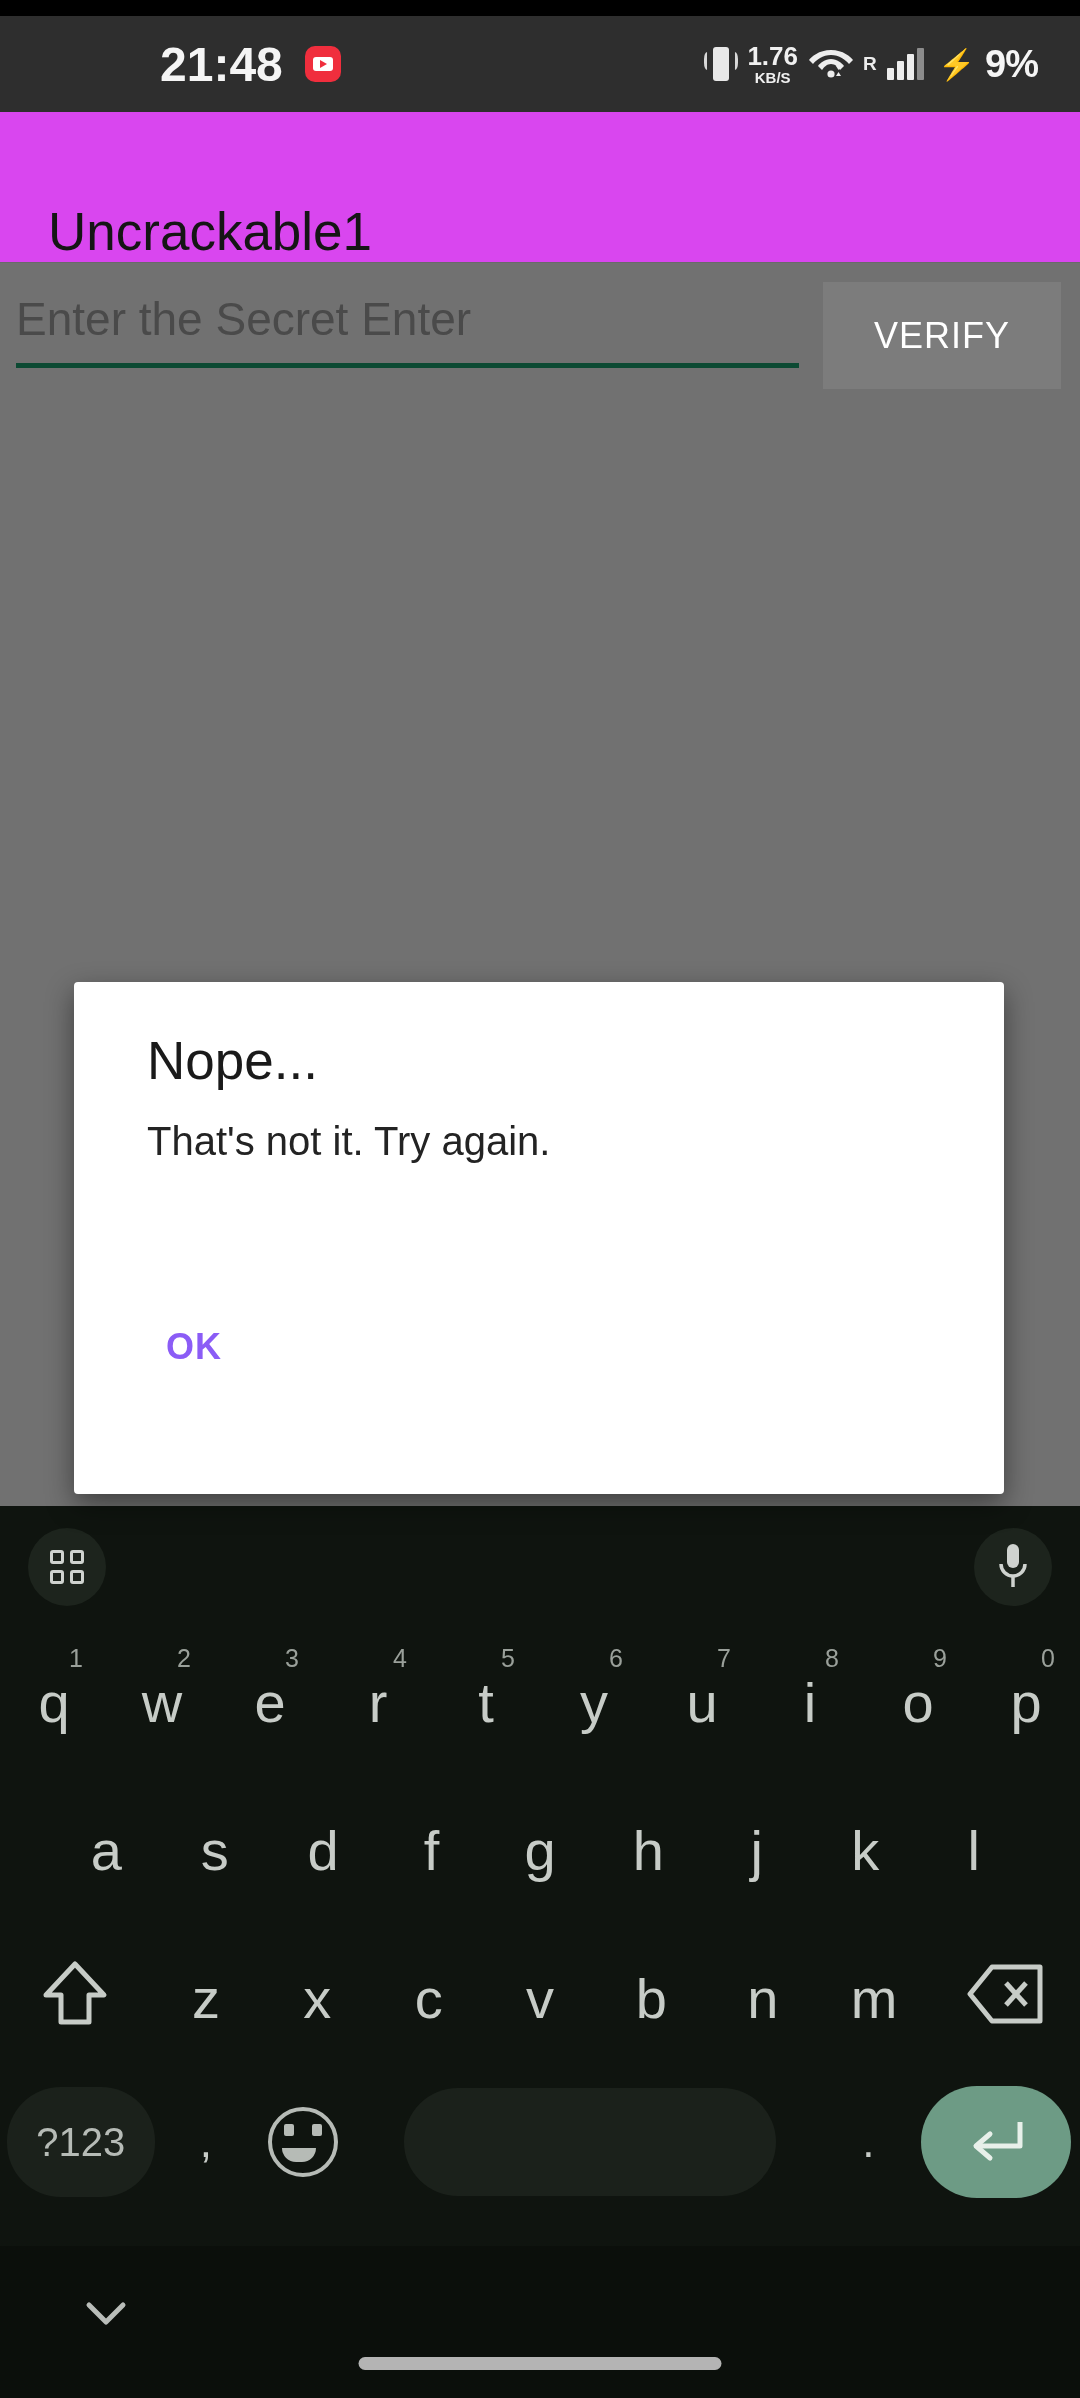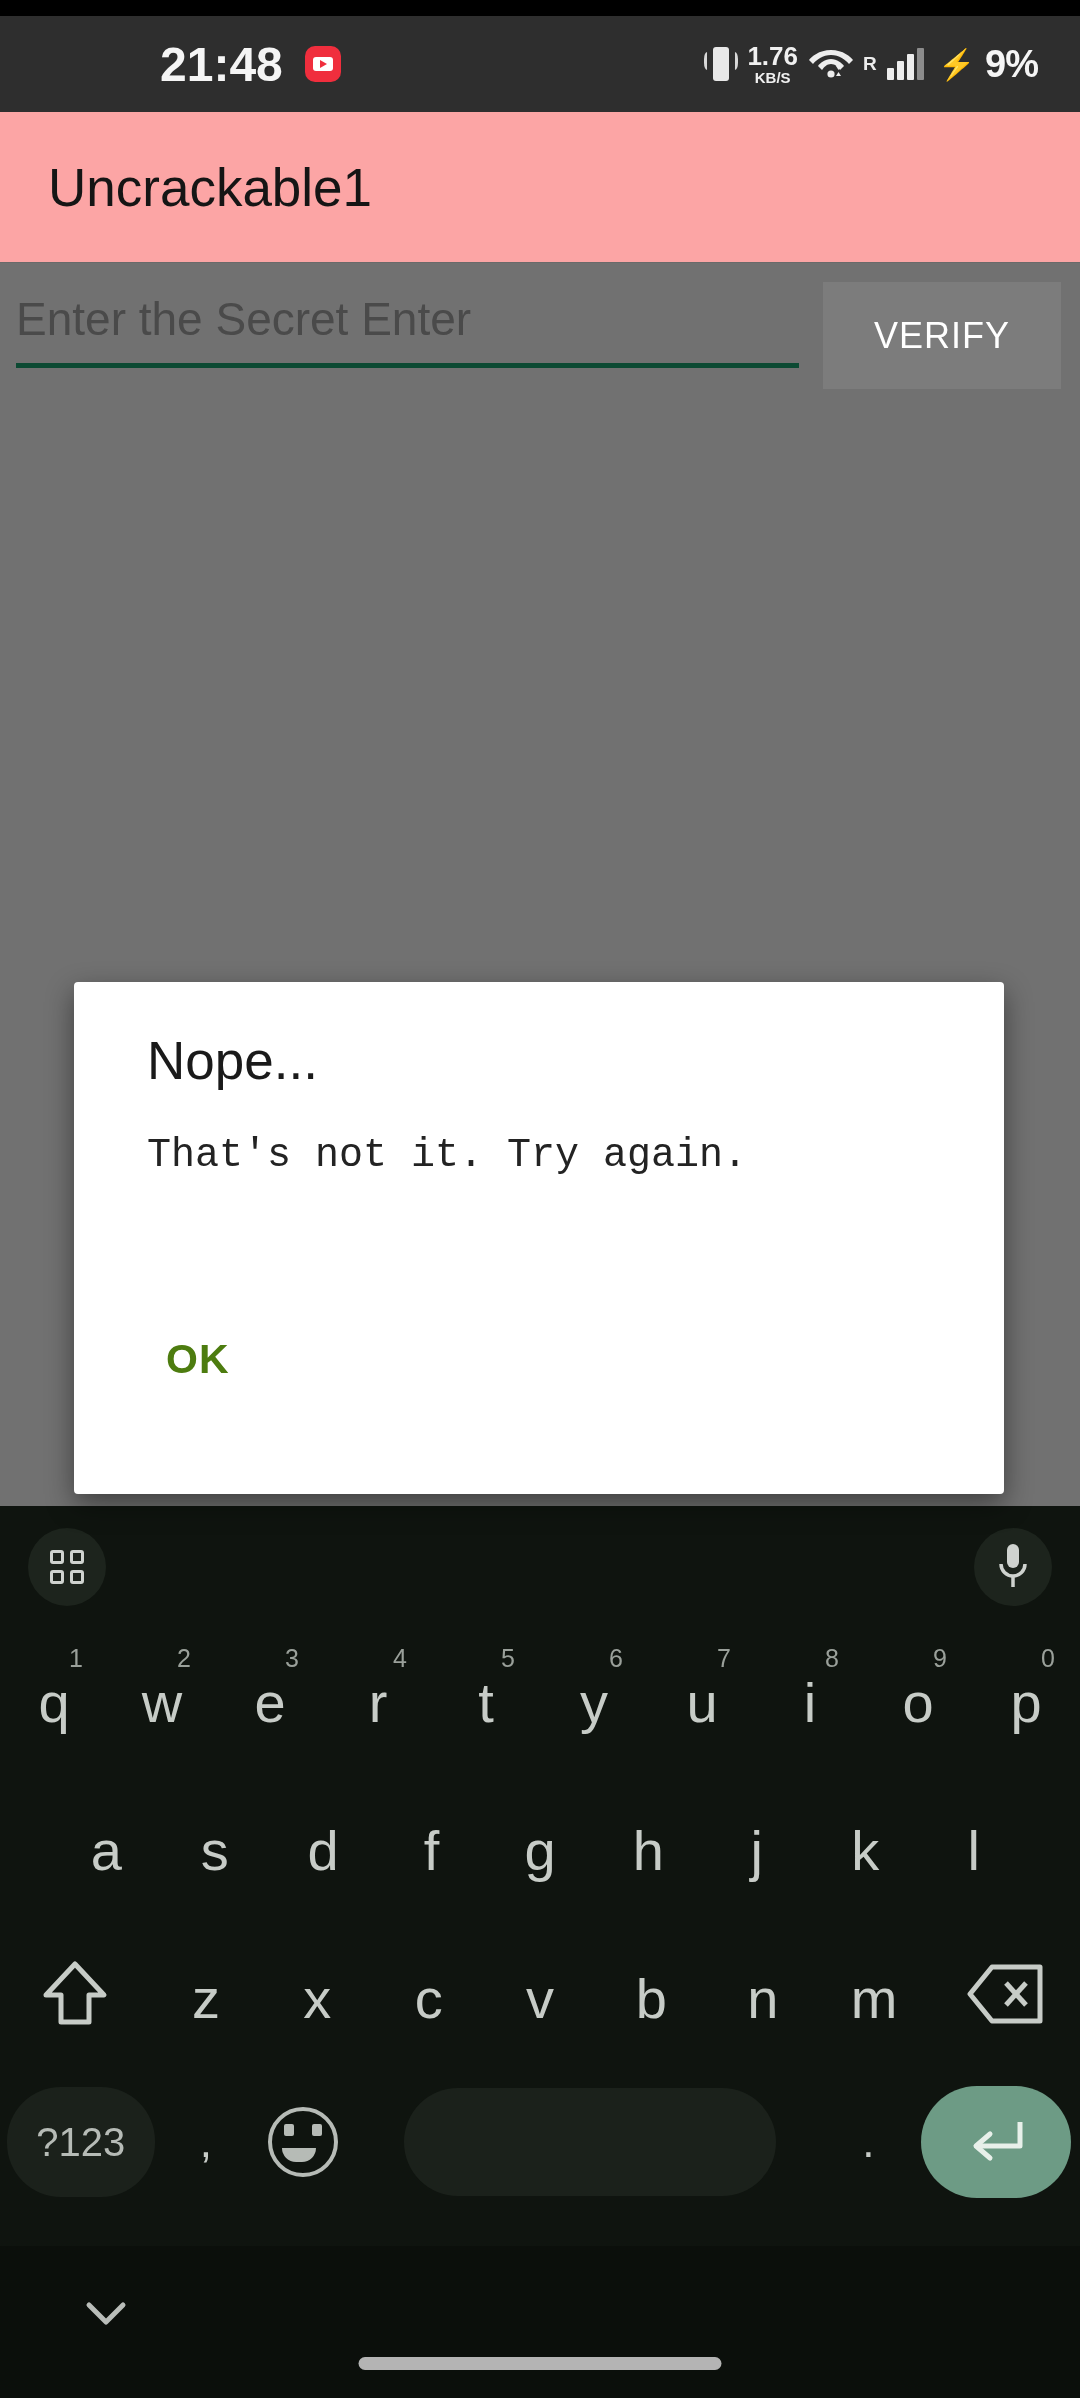--- a/index.html
+++ b/index.html
@@ -127,24 +127,24 @@
     position: absolute;
     left: 0; top: 112px;
     width: 1080px; height: 1394px;
     background: #717171;
     overflow: hidden;
   }
   .app-bar {
     position: absolute;
     left: 0; top: 0;
     width: 1080px; height: 150px;
-    background: #fca5a5;
+    background: #d946ef;
     border-bottom: 1px solid #6a6a6a;
     display: flex;
-    align-items: center;
+    align-items: flex-end;
   }
   .app-title {
     margin-left: 48px;
     font-size: 53px;
     color: #151515;
     letter-spacing: 0px;
   }
   .input-row {
     position: absolute;
     left: 0; top: 160px;
@@ -194,32 +194,31 @@
     z-index: 20;
   }
   .dialog-title {
     position: absolute;
     left: 73px; top: 48px;
     font-size: 53px;
     color: #1a1a1a;
   }
   .dialog-message {
     position: absolute;
-    left: 73px; top: 151px;
+    left: 73px; top: 137px;
     font-size: 40px;
     color: #232323;
-    font-family: Liberation Mono, monospace;
   }
   .dialog-ok {
     position: absolute;
-    left: 62px; top: 338px;
+    left: 62px; top: 328px;
     padding: 16px 30px;
-    font-size: 41px;
+    font-size: 36px;
     font-weight: bold;
-    color: #4d7c0f;
+    color: #8b5cf6;
     letter-spacing: 1px;
   }
 
   
   .keyboard {
     position: absolute;
     left: 0; top: 1506px;
     width: 1080px; height: 740px;
     background: #0f140f;
   }

